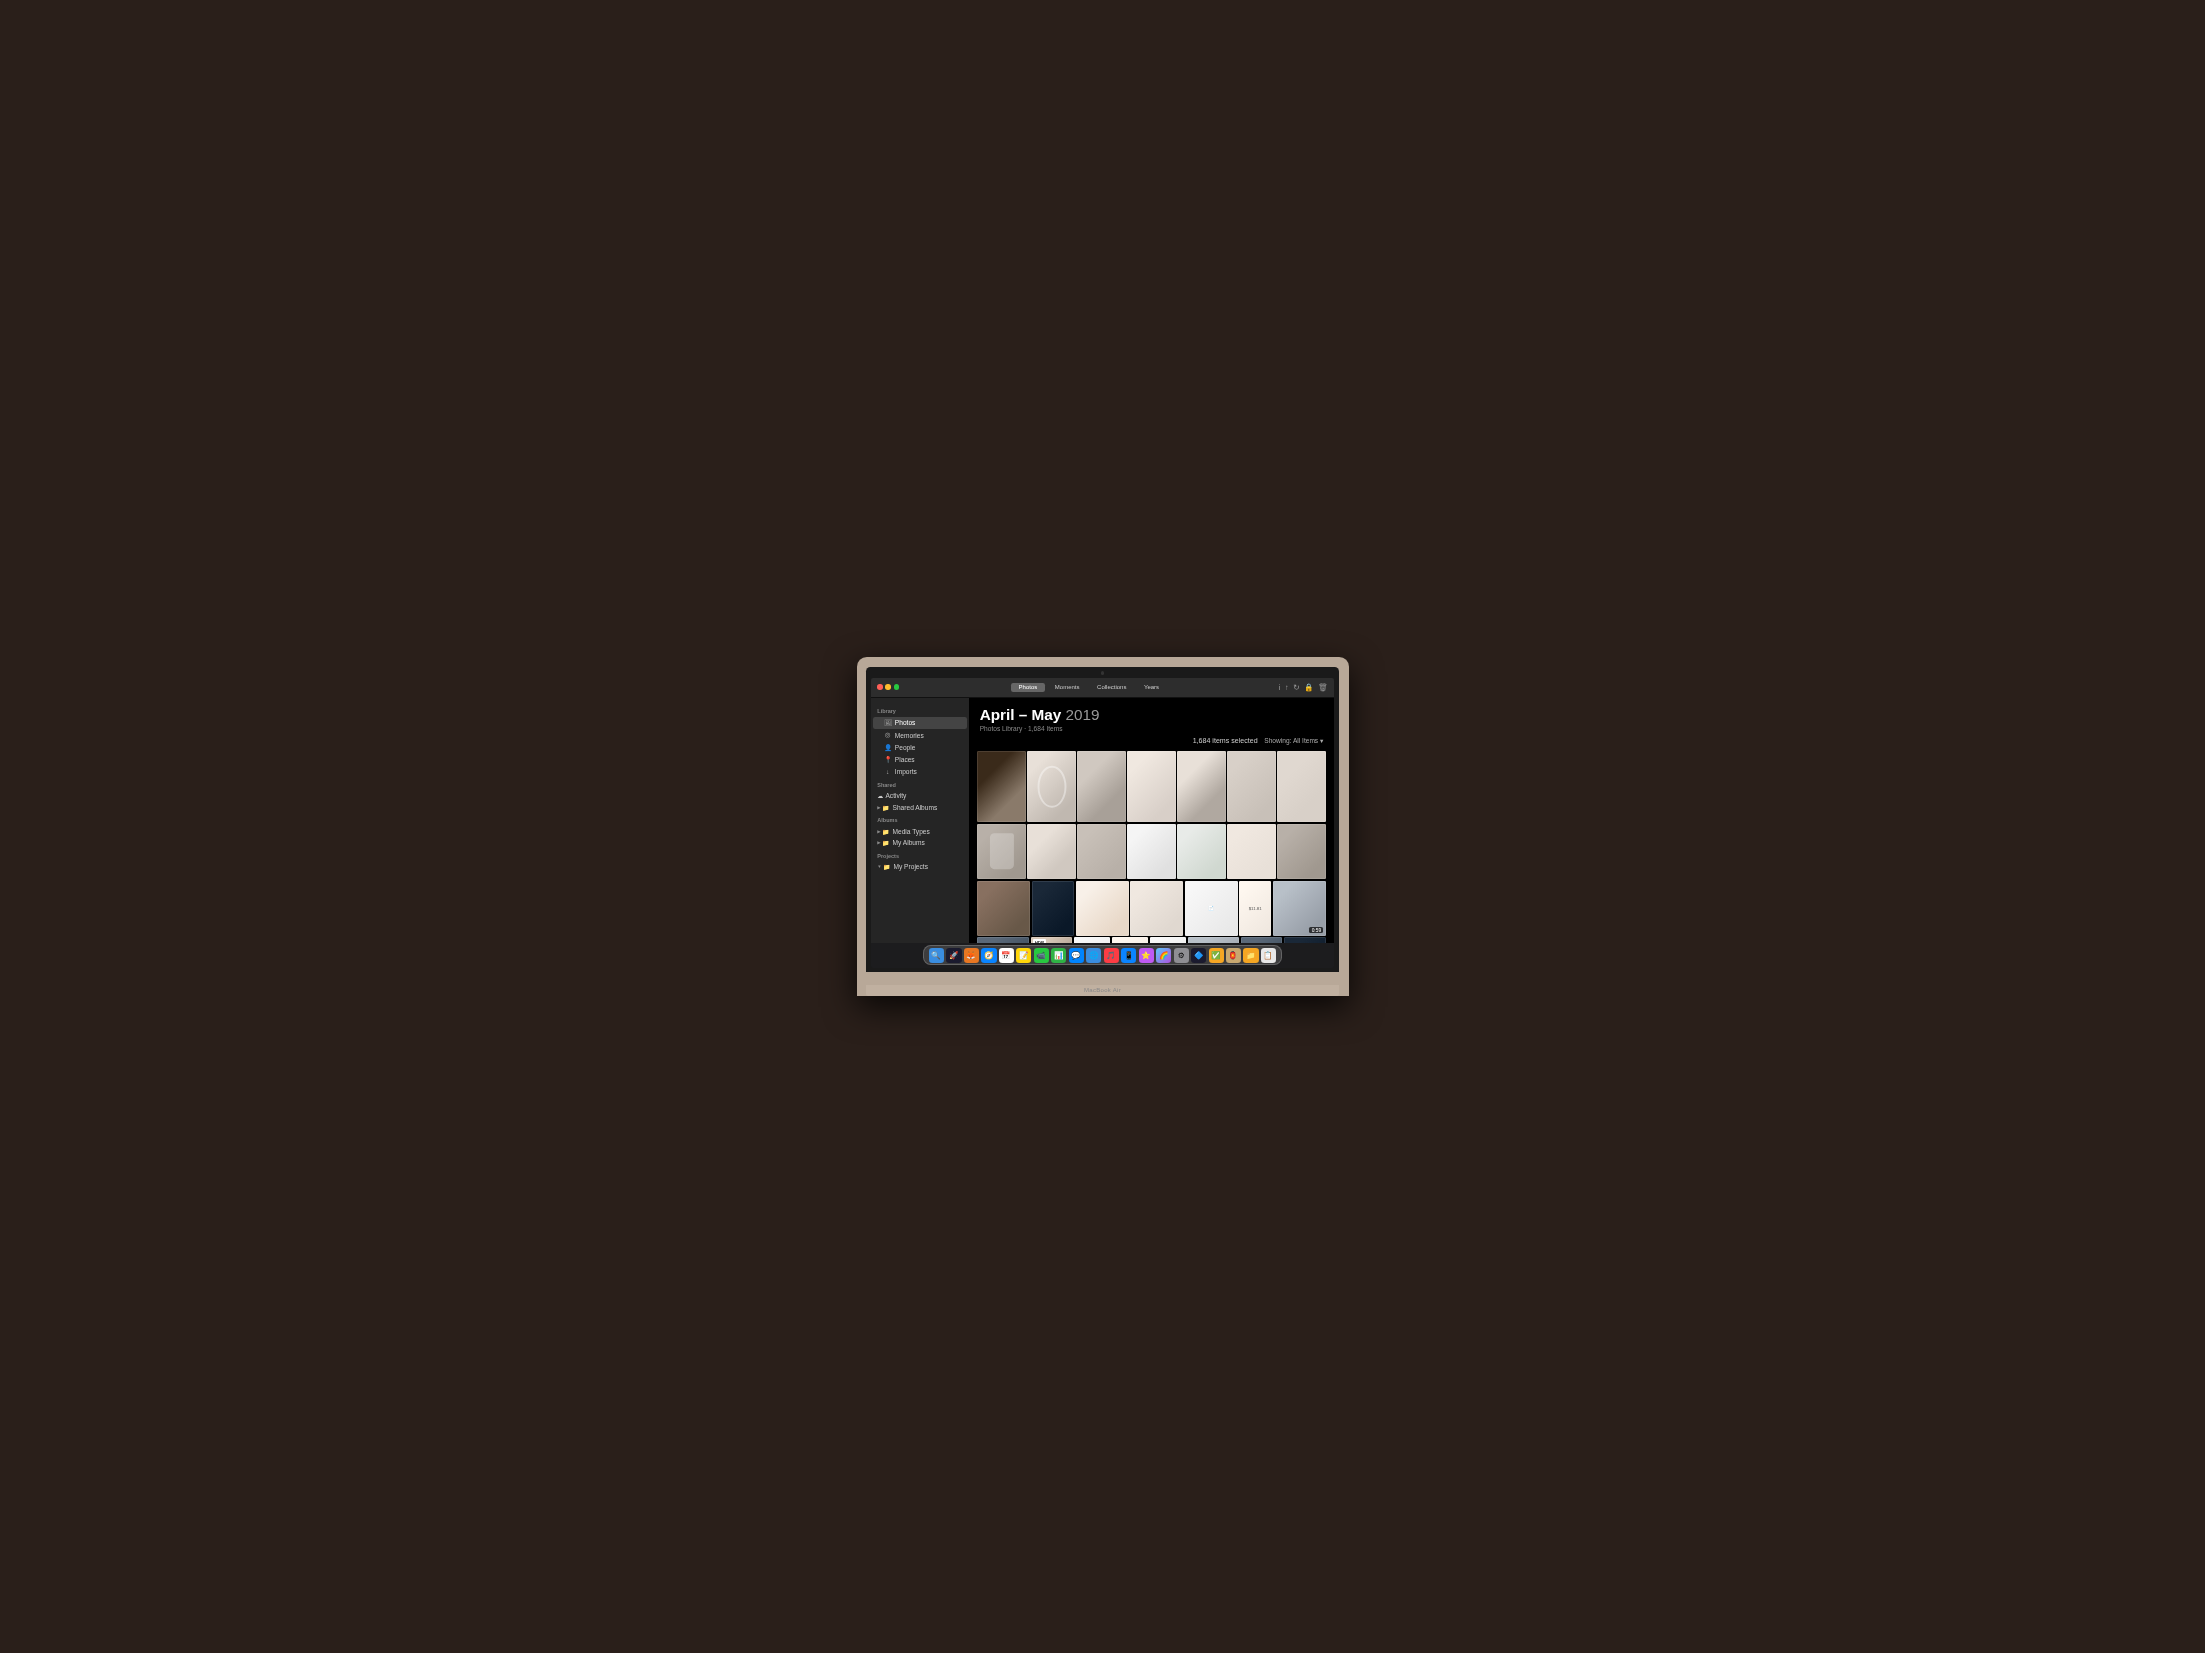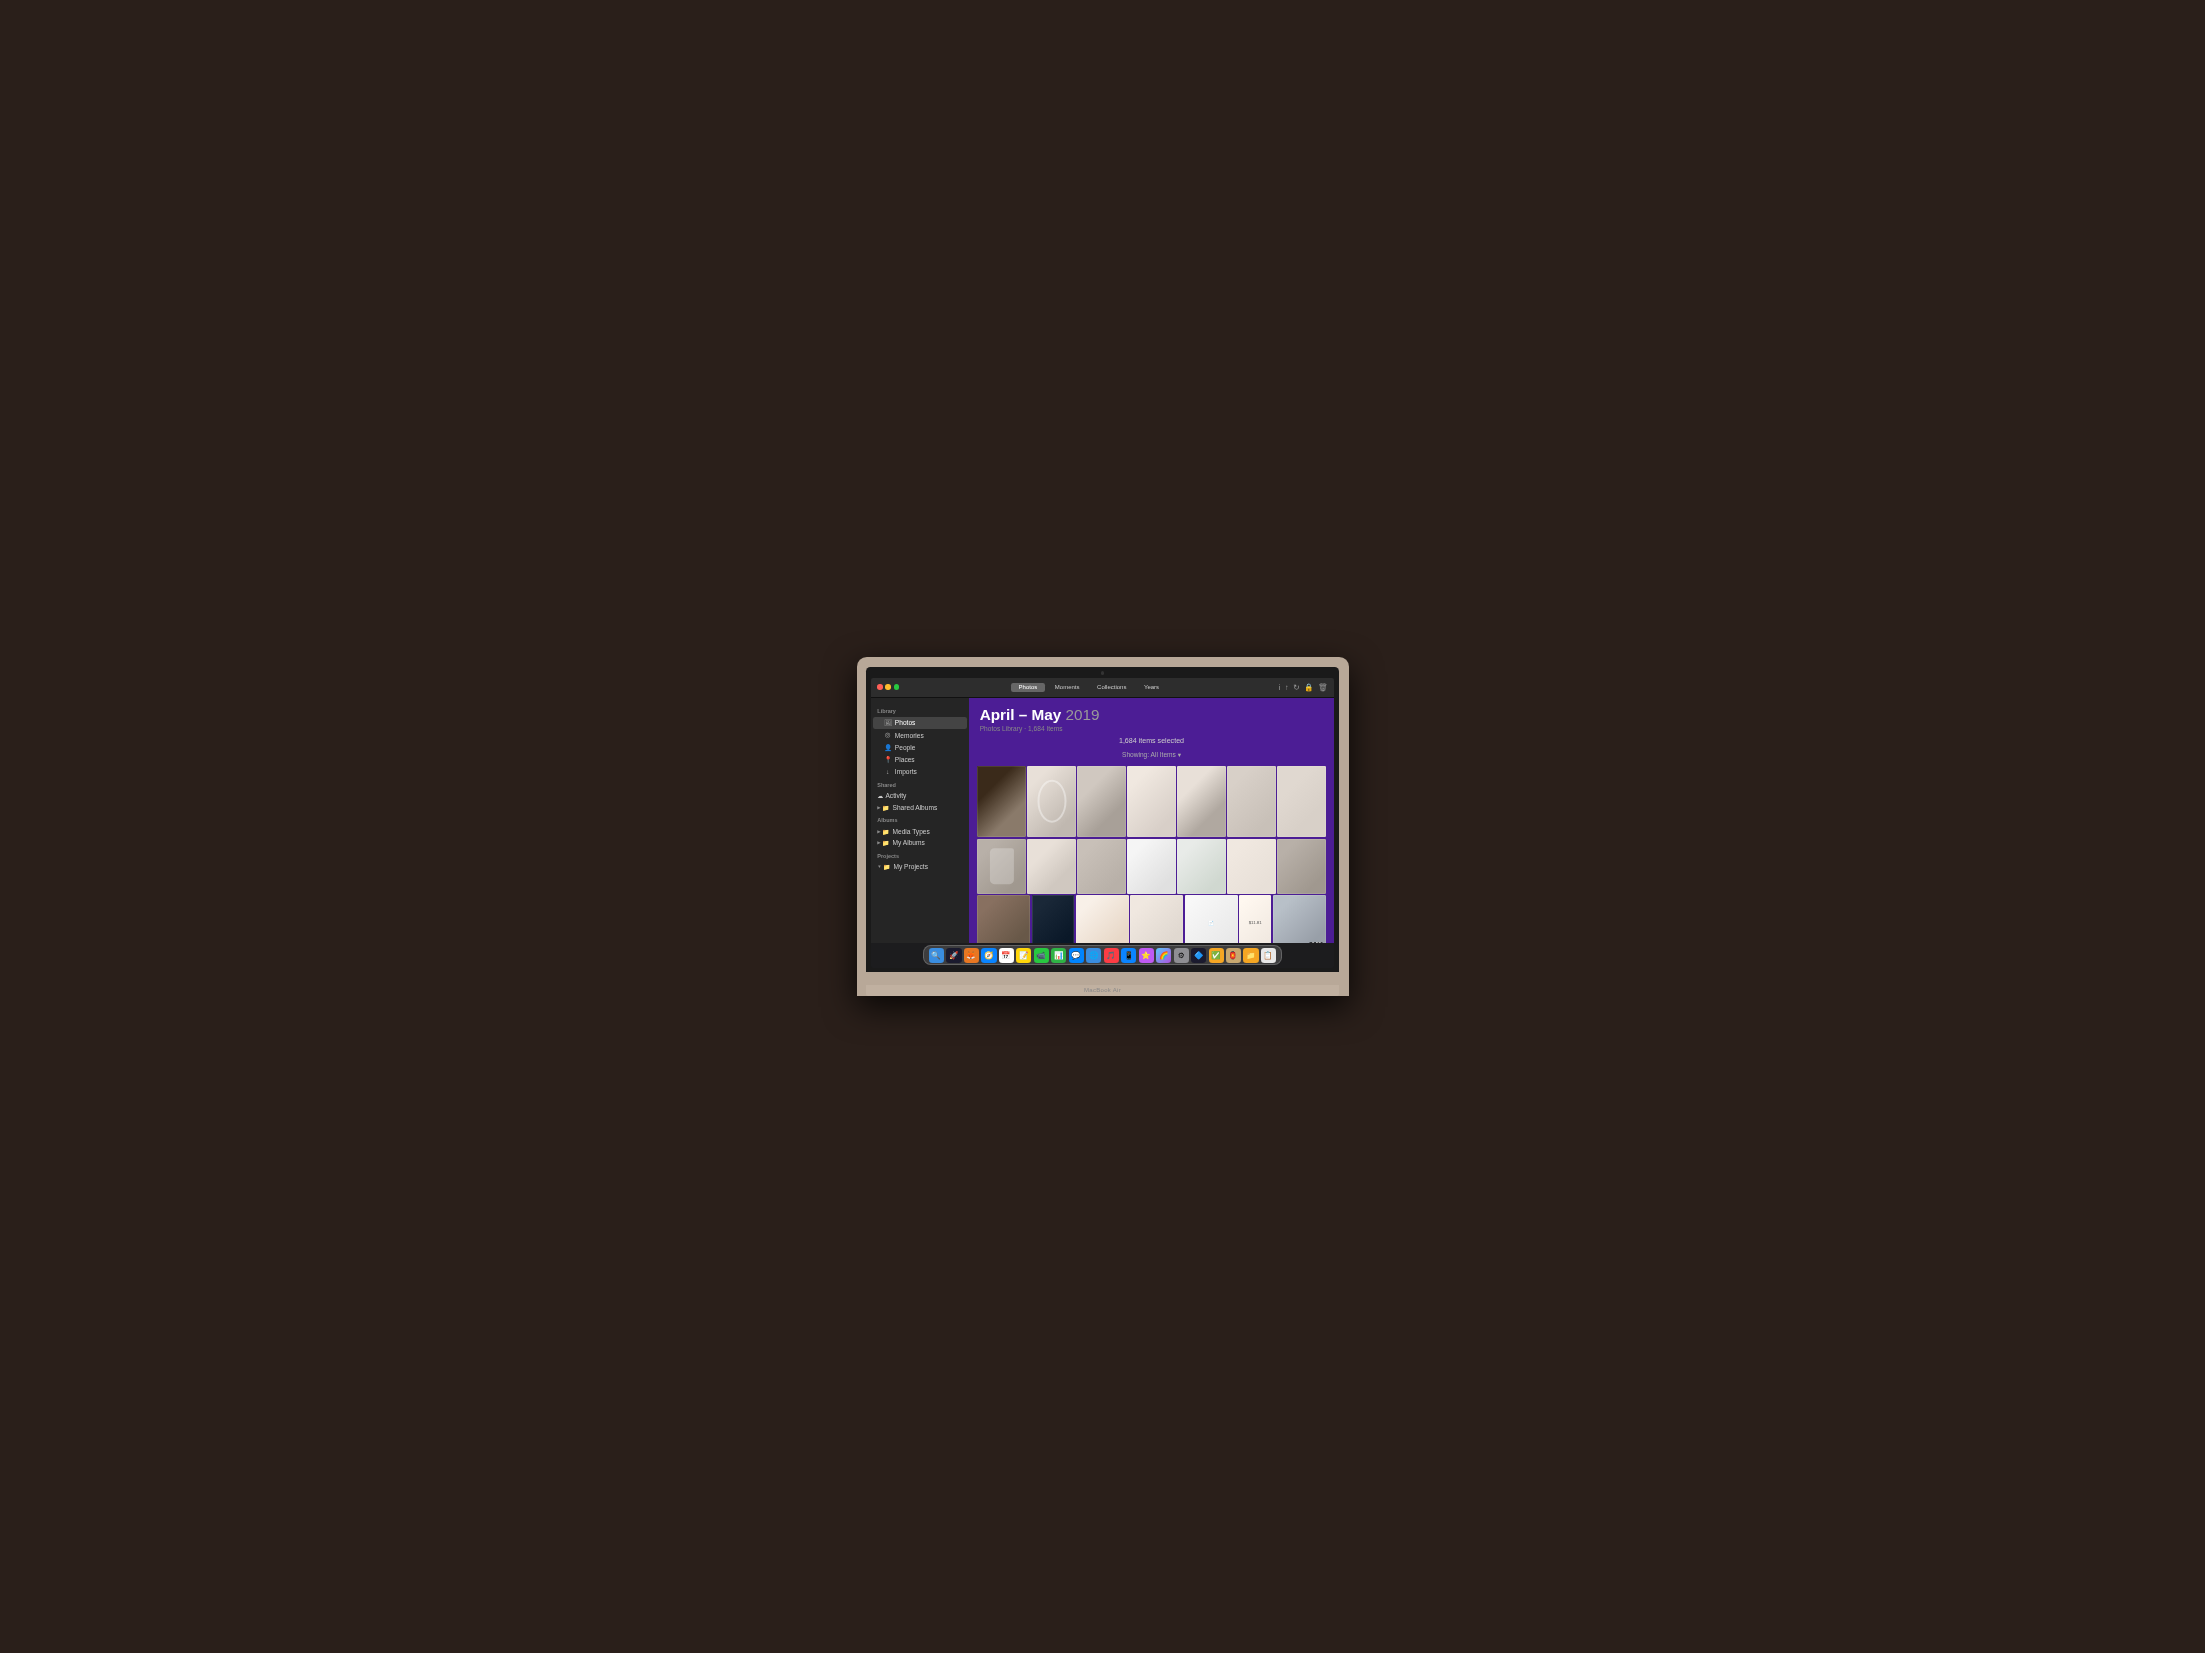--- a/index.html
+++ b/index.html
@@ -162,21 +162,21 @@
     }
 
     .sidebar-group-label .arrow {
       font-size: 4.4px;
       color: #888;
     }
 
     
     .content {
       flex: 1;
-      background: #4c1d95;
+      background: #000000;
       overflow-y: auto;
       display: flex;
       flex-direction: column;
     }
 
     .content-header {
       padding: 8.8px 11px 4.4px;
     }
 
     .content-title {
@@ -195,21 +195,20 @@
       color: #888;
       margin-top: 1.1px;
     }
 
     .selection-bar {
       display: flex;
       justify-content: flex-end;
       align-items: center;
       padding: 0 11px 4.4px;
       gap: 6.6px;
-      flex-direction: column;
     }
 
     .selection-info {
       font-size: 7.1px;
       color: #ccc;
     }
 
     .showing-dropdown {
       font-size: 6.6px;
       color: #aaa;

